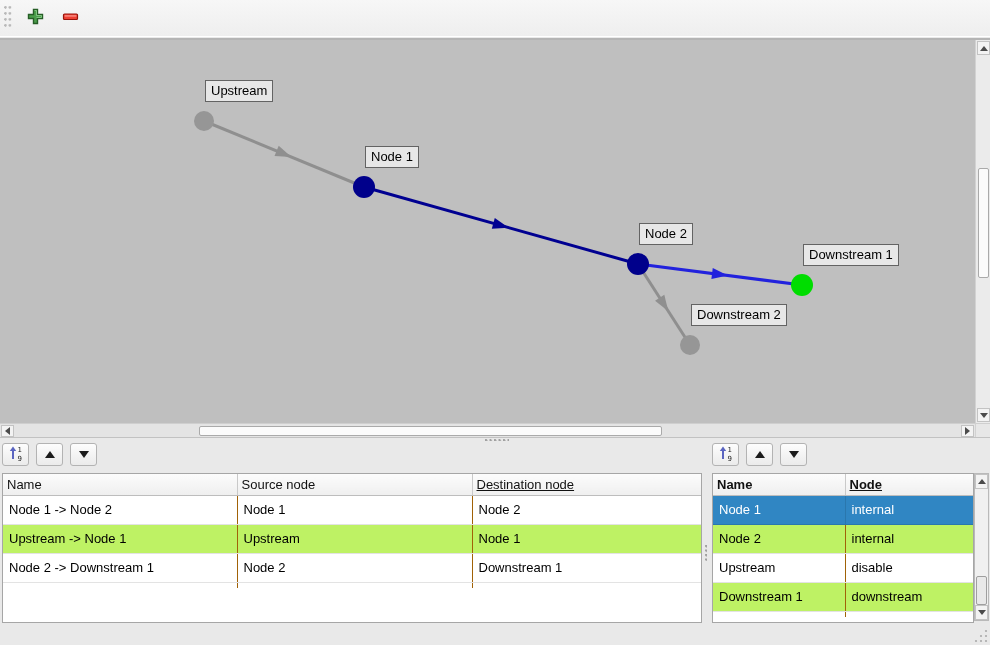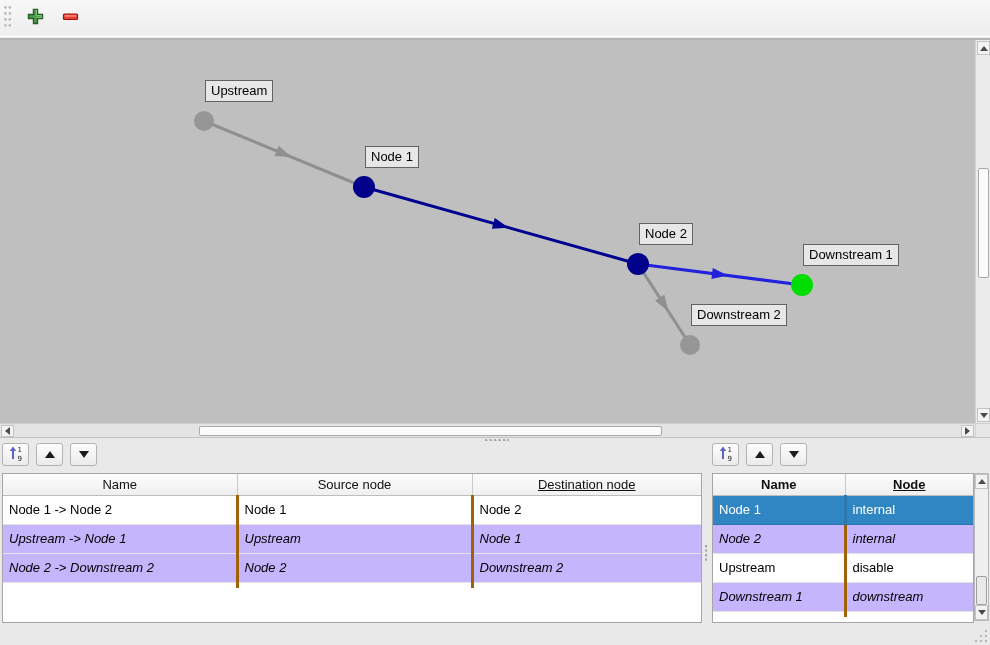--- a/index.html
+++ b/index.html
@@ -100,35 +100,35 @@
 
   
   .table-box {
     position:absolute; top:473px; height:150px;
     background:#ffffff; border:1px solid #a6a6a6; overflow:hidden;
   }
   #links-table-box { left:2px; width:700px; }
   #nodes-table-box { left:712px; width:262px; }
   table { width:100%; border-collapse:collapse; table-layout:fixed; }
   th {
-    height:21px; font-size:13px; color:#111; text-align:center;
+    height:21px; font-size:13px; color:#111; text-align:left;
     background:linear-gradient(#fcfcfc,#efefef);
     border-right:1px solid #c9c9c9; border-bottom:1px solid #bdbdbd;
     padding:0 4px; white-space:nowrap; overflow:hidden;
   }
   #links-table-box th { font-weight:normal; }
   #nodes-table-box th { font-weight:bold; }
   th:last-child { border-right:none;text-decoration:underline; }
   td {
     height:29px; font-size:13px; padding:0 6px;
-    border-right:3px solid #a16207; border-bottom:1px solid #e3e3e3;
+    border-right:1px solid #a16207; border-bottom:1px solid #e3e3e3;
     white-space:nowrap; overflow:hidden; background:#ffffff;
   }
   td:last-child { border-right:none; }
-  tr.alt td { background:#c4b5fd;font-style:italic; }
+  tr.alt td { background:#bef264; }
   tr.selected td {
     background:#3086c3; color:#ffffff;
     border-right-color:#2a77ad; border-bottom-color:#2a77ad;
   }
   tr.partial td { height:6px; border-bottom:none; background:#ffffff; }
 
   
   .nodes-scrollbar {
     position:absolute; left:974px; top:473px; width:15px; height:148px;
     background:#f0f0f0; border:1px solid #b9b9b9;
@@ -265,24 +265,24 @@
         <tr>
           <td>Node 1 -&gt; Node 2</td>
           <td>Node 1</td>
           <td>Node 2</td>
         </tr>
         <tr class="alt">
           <td>Upstream -&gt; Node 1</td>
           <td>Upstream</td>
           <td>Node 1</td>
         </tr>
-        <tr class="alt">
-          <td>Node 2 -&gt; Downstream 2</td>
+        <tr>
+          <td>Node 2 -&gt; Downstream 1</td>
           <td>Node 2</td>
-          <td>Downstream 2</td>
+          <td>Downstream 1</td>
         </tr>
         <tr class="partial">
           <td></td>
           <td></td>
           <td></td>
         </tr>
       </tbody>
   </table>
 </div>
 

